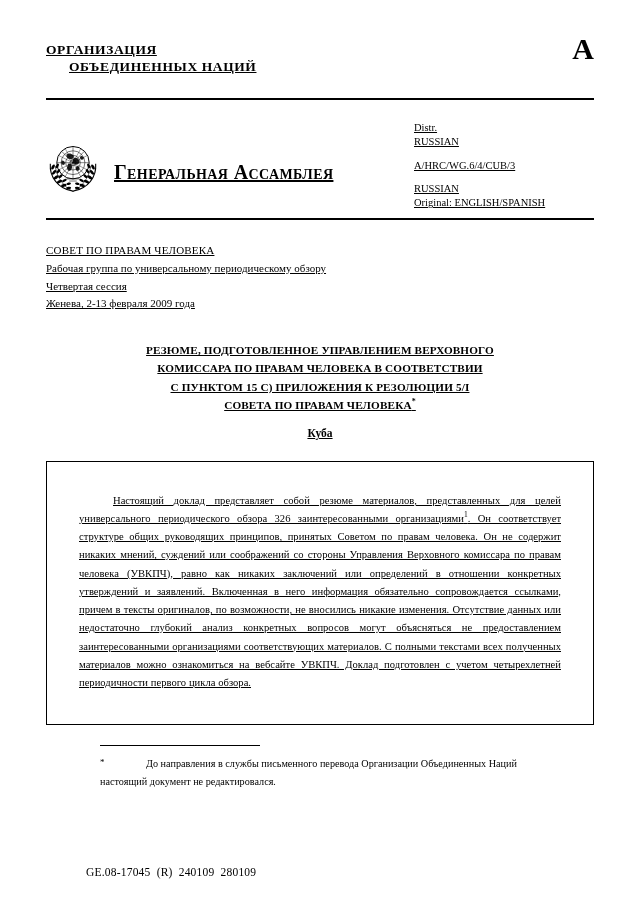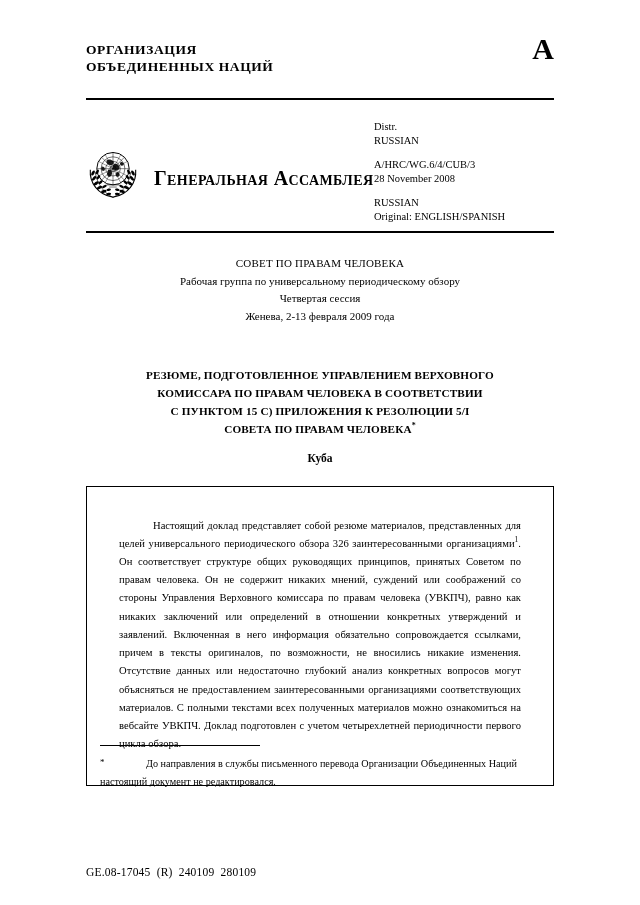--- a/index.html
+++ b/index.html
@@ -14,37 +14,38 @@
     font-family: "Liberation Serif", "DejaVu Serif", serif;
     color: #000000;
     position: relative;
     overflow: hidden;
   }
   .page {
     position: relative;
     width: 640px;
     height: 905px;
     box-sizing: border-box;
-    padding: 0 86px;
+    padding: 0 46px;
+    text-decoration: underline;
   }
 
   
   .masthead {
     padding-top: 42px;
     position: relative;
     height: 44px;
   }
   .org-name {
     font-family: "Liberation Serif", "DejaVu Serif", serif;
     font-weight: bold;
     font-size: 13.5px;
     letter-spacing: 0.6px;
     line-height: 1.25;
   }
-  .org-name .line2 { display: block; }
+  .org-name .line2 { display: block; margin-left: 23px; }
   .symbol-letter {
     position: absolute;
     right: 0;
     top: 34px;
     font-size: 30px;
     font-weight: bold;
     font-family: "Liberation Serif", "DejaVu Serif", serif;
     line-height: 1;
   }
 
@@ -91,29 +92,28 @@
   }
   .distr-block .grp { margin-bottom: 10px; }
   .distr-block .grp:last-child { margin-bottom: 7px; }
   .distr-block div { white-space: nowrap; }
 
   
   .council {
     margin-top: 22px;
     font-size: 11px;
     line-height: 1.62;
-    text-align: center;
   }
   .council .caps {
     letter-spacing: 0.2px;
   }
 
   
   .doc-title {
-    margin-top: 40px;
+    margin-top: 28px;
     text-align: center;
     font-weight: bold;
     font-size: 11.2px;
     line-height: 1.62;
     letter-spacing: 0.15px;
     padding: 0 18px;
   }
   .doc-title .ln { display: block; }
   sup.star {
     font-size: 8px;
@@ -275,21 +275,20 @@
 
     <div class="assembly-title">Генеральная Ассамблея</div>
 
     <div class="distr-block">
       <div class="grp">
         <div>Distr.</div>
         <div>RUSSIAN</div>
       </div>
       <div class="grp">
         <div>A/HRC/WG.6/4/CUB/3</div>
-        <div>28 November 2008</div>
       </div>
       <div class="grp">
         <div>RUSSIAN</div>
         <div>Original:  ENGLISH/SPANISH</div>
       </div>
     </div>
   </div>
 
   <hr class="rule-thick second">
 

